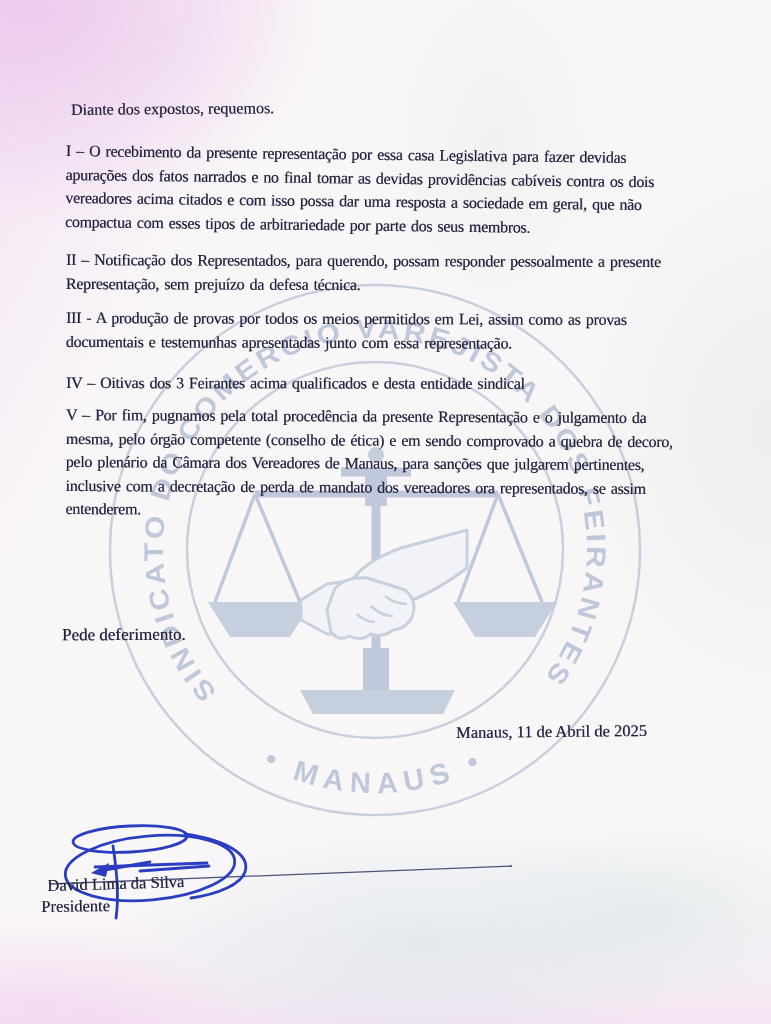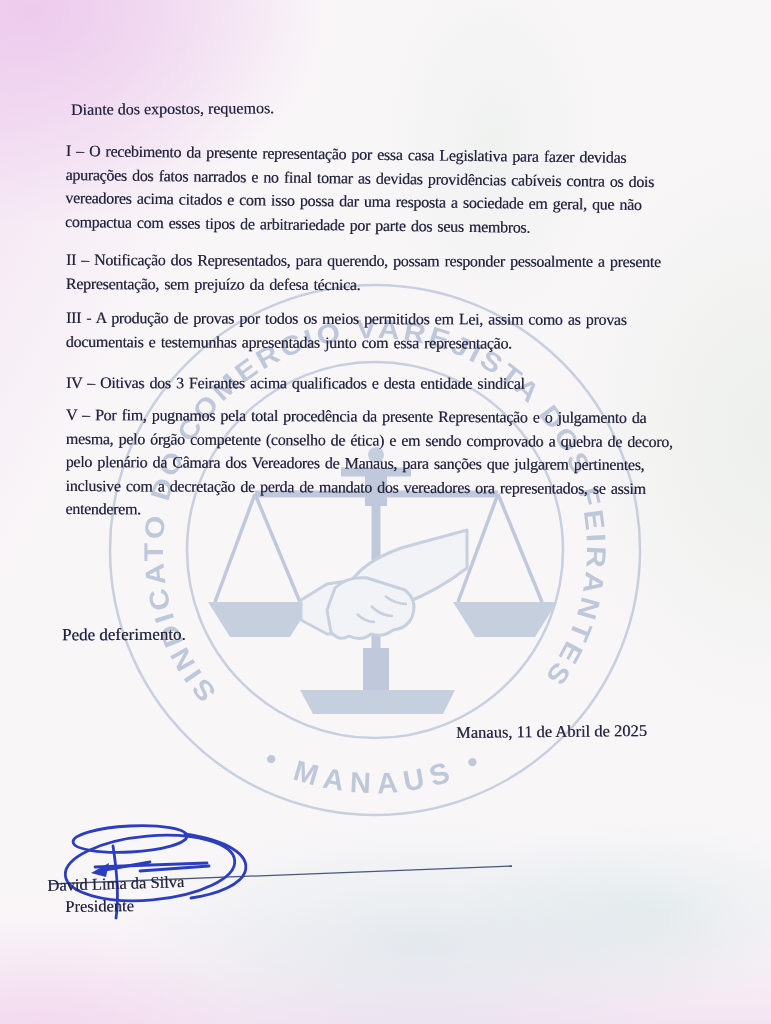--- a/index.html
+++ b/index.html
@@ -33,21 +33,21 @@
   }
   .intro{left:71px;top:97px;transform:rotate(-0.5deg);}
   .p1{top:139px;transform:rotate(0.7deg);}
   .p2{top:248px;transform:rotate(0.2deg);}
   .p3{top:306px;transform:rotate(0.2deg);}
   .p4{top:371px;transform:rotate(0.1deg);}
   .p5{top:403px;transform:rotate(0.3deg);}
   .closing{left:62px;top:623px;font-size:17px;transform:rotate(-0.3deg);}
   .dateline{left:456px;top:720px;font-size:16.5px;transform:rotate(-0.6deg);}
   .sig-name{left:47px;top:874px;font-size:16.5px;transform:rotate(-1.6deg);transform-origin:left top;}
-  .sig-title{left:65px;top:895px;font-size:16.5px;transform:rotate(-0.8deg);transform-origin:left top;}
+  .sig-title{left:41px;top:895px;font-size:16.5px;transform:rotate(-0.8deg);transform-origin:left top;}
   .seal{position:absolute;left:95px;top:270px;width:560px;height:560px;opacity:0.55;}
   .signature-art{position:absolute;left:15px;top:808px;width:520px;height:125px;}
 </style>
 </head>
 <body>
 
 <div class="page">
 
   <svg class="seal" viewBox="0 0 560 560" aria-hidden="true">
     <g stroke="#8fa3c2" fill="none">

